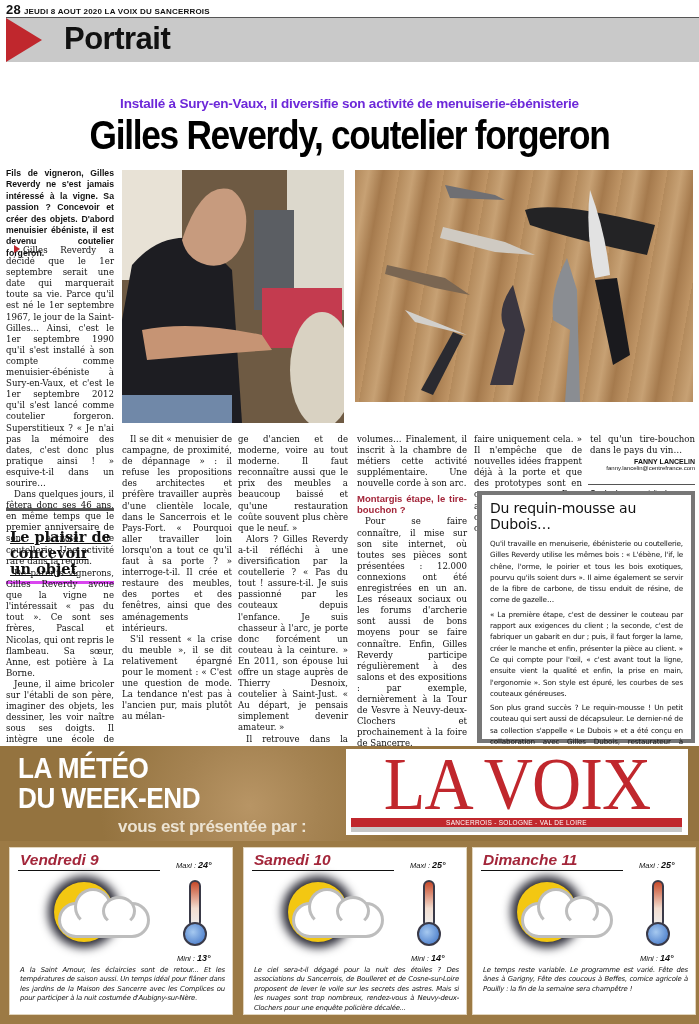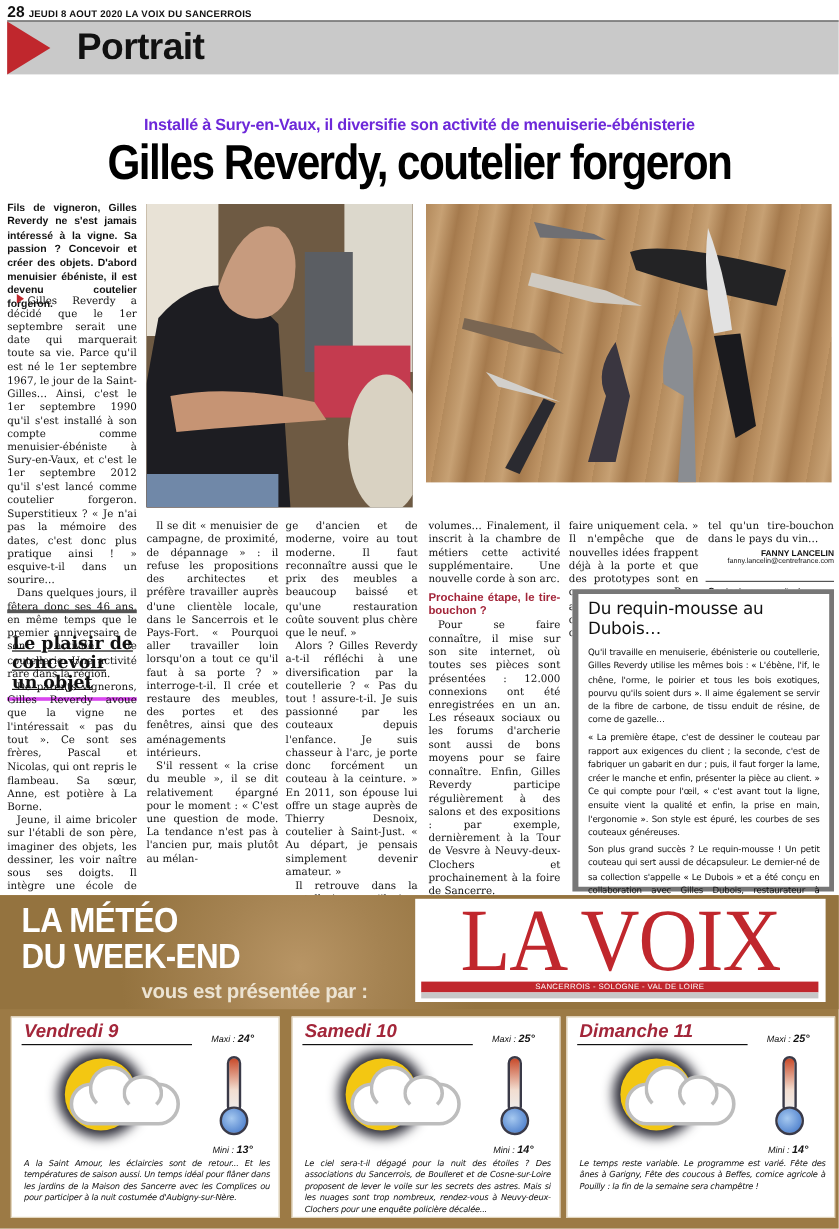--- a/index.html
+++ b/index.html
@@ -137,21 +137,21 @@
 </div>
 
 <div class="abs col c3">
   <p style="text-indent:0">ge d'ancien et de moderne, voire au tout moderne. Il faut reconnaître aussi que le prix des meubles a beaucoup baissé et qu'une restauration coûte souvent plus chère que le neuf. »</p>
   <p>Alors ? Gilles Reverdy a-t-il réfléchi à une diversification par la coutellerie ? « Pas du tout ! assure-t-il. Je suis passionné par les couteaux depuis l'enfance. Je suis chasseur à l'arc, je porte donc forcément un couteau à la ceinture. » En 2011, son épouse lui offre un stage auprès de Thierry Desnoix, coutelier à Saint-Just. « Au départ, je pensais simplement devenir amateur. »</p>
   <p>Il retrouve dans la coutellerie ce qu'il aime dans la menuiserie et l'ébénisterie : le plaisir de concevoir un bel objet, de travailler des matières, des</p>
 </div>
 
 <div class="abs col c4">
   <p style="text-indent:0">volumes… Finalement, il inscrit à la chambre de métiers cette activité supplémentaire. Une nouvelle corde à son arc.</p>
-  <div class="sub">Prochaine étape, le tire-bouchon ?</div>
+  <div class="sub">Montargis étape, le tire-bouchon ?</div>
   <p>Pour se faire connaître, il mise sur son site internet, où toutes ses pièces sont présentées : 12.000 connexions ont été enregistrées en un an. Les réseaux sociaux ou les forums d'archerie sont aussi de bons moyens pour se faire connaître. Enfin, Gilles Reverdy participe régulièrement à des salons et des expositions : par exemple, dernièrement à la Tour de Vesvre à Neuvy-deux-Clochers et prochainement à la foire de Sancerre.</p>
   <p>La coutellerie représente aujourd'hui 10 % de son chiffre d'affaires. Souhaite-t-il la développer encore ? « C'est déjà un bon rythme, mon but n'est pas de</p>
 </div>
 
 <div class="abs col c5">
   <p style="text-indent:0">faire uniquement cela. » Il n'empêche que de nouvelles idées frappent déjà à la porte et que des prototypes sont en cours. Pour accompagner les couteaux au pays du crottin, rien de</p>
 </div>
 
 <div class="abs col c6">
   <p style="text-indent:0">tel qu'un tire-bouchon dans le pays du vin…</p>

